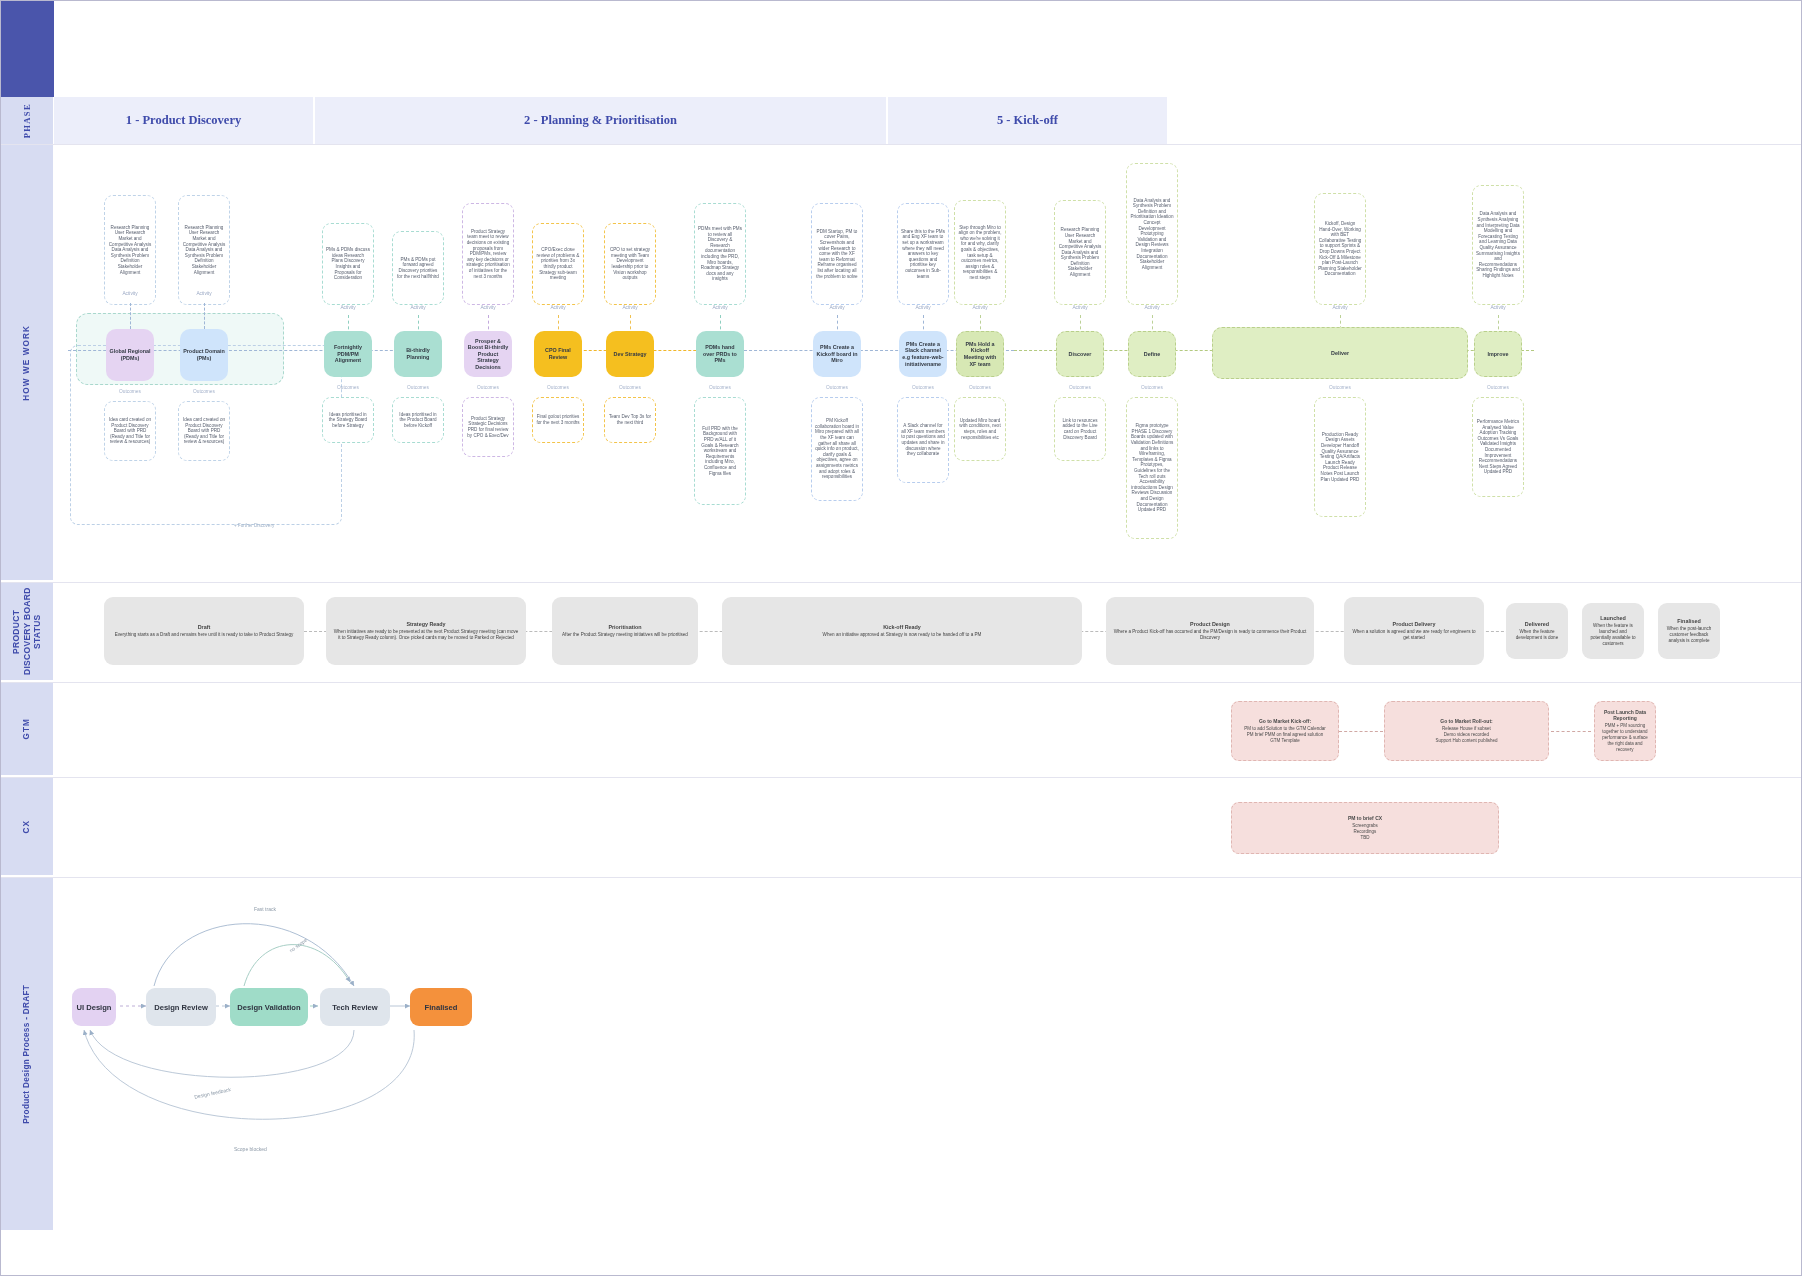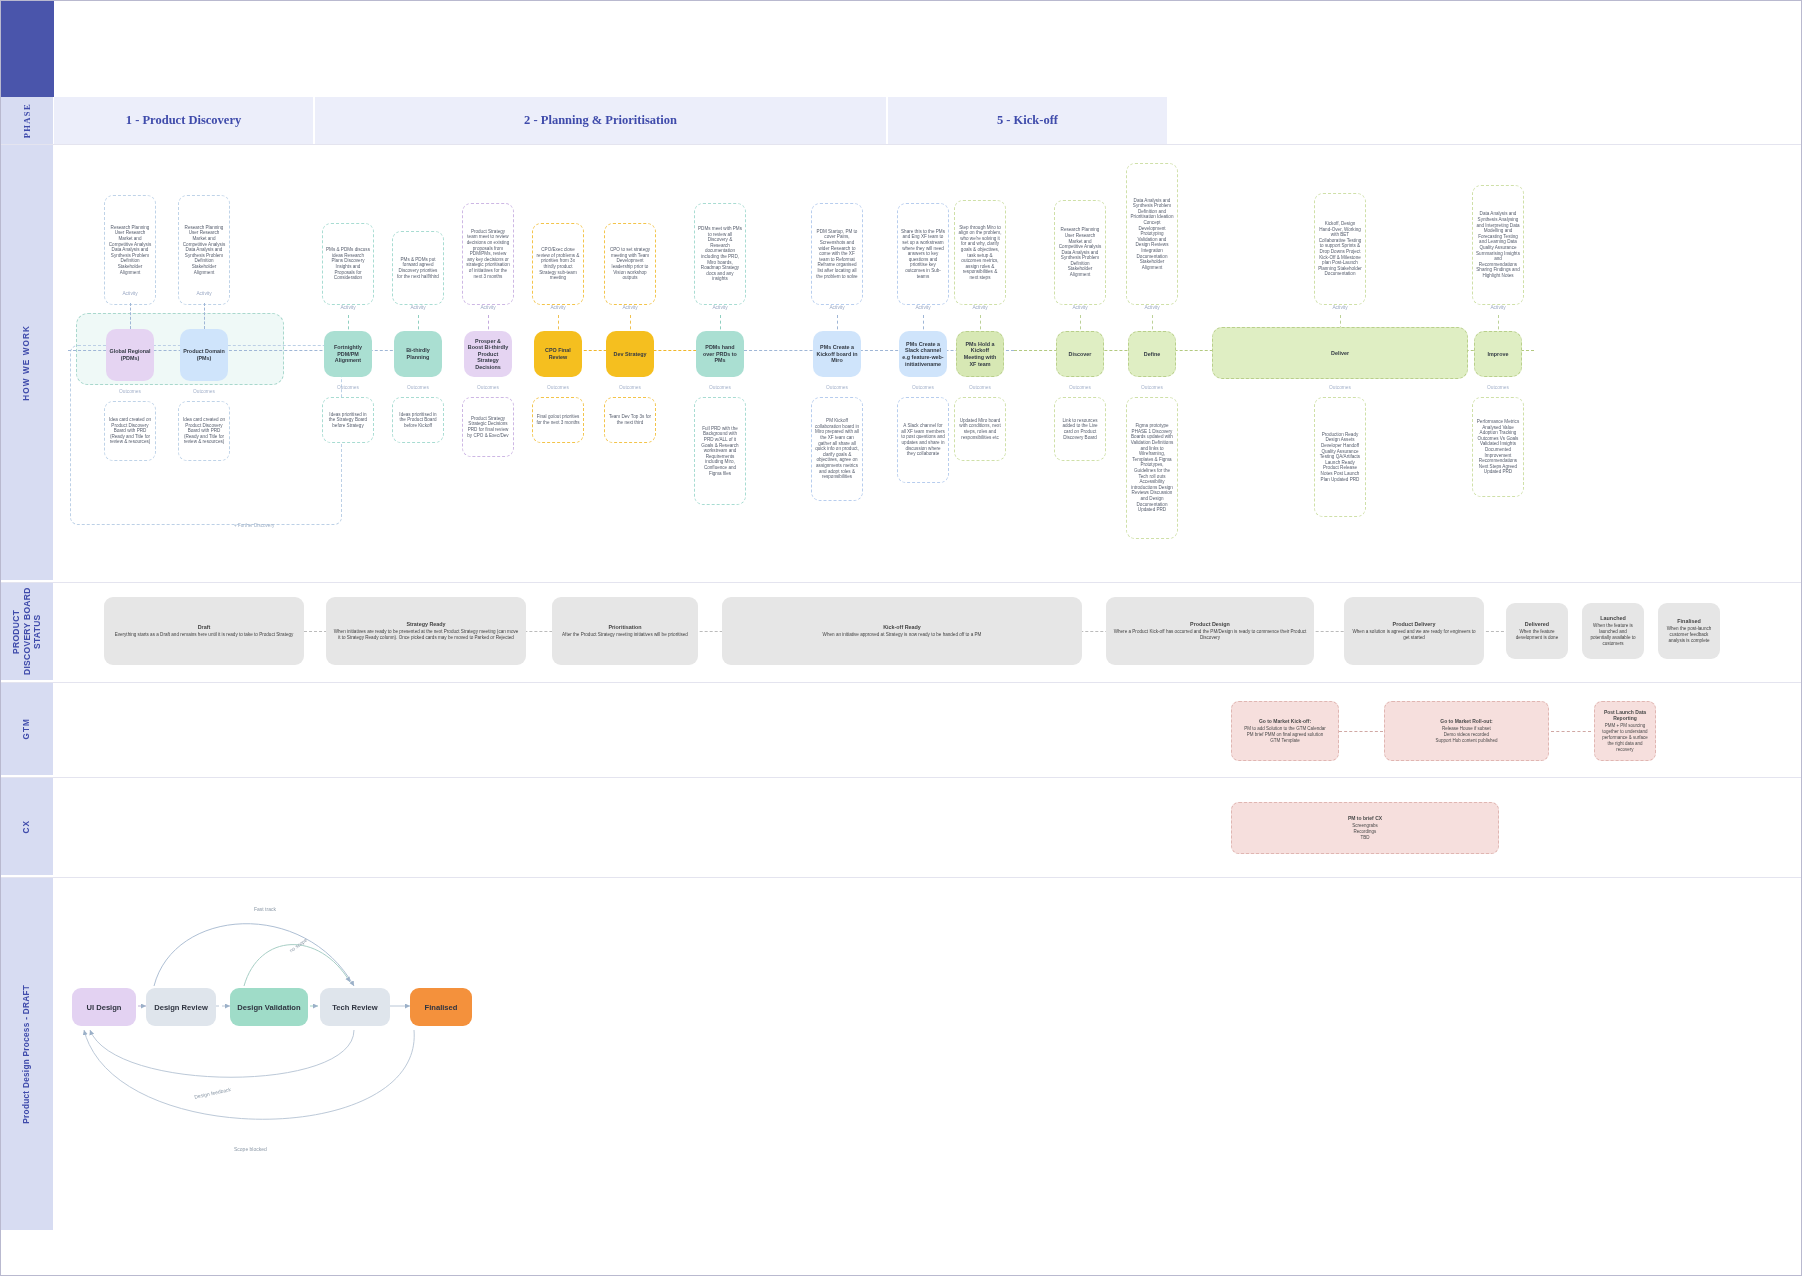--- a/index.html
+++ b/index.html
@@ -403,19 +403,19 @@
       <path d="M 150 128 L 176 128" stroke="#b9c6d6" stroke-width="1" stroke-dasharray="3 3" marker-end="url(#ar)"></path>
       <path d="M 238 128 L 264 128" stroke="#9fd3c4" stroke-width="1" stroke-dasharray="3 3" marker-end="url(#ar)"></path>
       <path d="M 330 128 L 356 128" stroke="#b9c6d6" stroke-width="1" marker-end="url(#ar)"></path>
     </svg>
 
     <div class="pdp-arrow-lbl" style="left:200px; top:28px;">Fast track</div>
     <div class="pdp-arrow-lbl" style="left:234px; top:64px; transform:rotate(-36deg);">no scope</div>
     <div class="pdp-arrow-lbl" style="left:140px; top:212px; transform:rotate(-12deg);">Design feedback</div>
     <div class="pdp-arrow-lbl" style="left:180px; top:268px;">Scope blocked</div>
 
-    <div class="pdp-node lilac" style="left:18px;  top:110px; width:64px; height:38px;">UI Design</div>
+    <div class="pdp-node lilac" style="left:18px;  top:110px; width:44px; height:38px;">UI Design</div>
     <div class="pdp-node grey" style="left:92px;  top:110px; width:70px; height:38px;">Design Review</div>
     <div class="pdp-node teal" style="left:176px; top:110px; width:78px; height:38px;">Design Validation</div>
     <div class="pdp-node grey" style="left:266px; top:110px; width:70px; height:38px;">Tech Review</div>
     <div class="pdp-node orange" style="left:356px; top:110px; width:62px; height:38px;">Finalised</div>
   </div>
 </div>
 
 </body></html>

